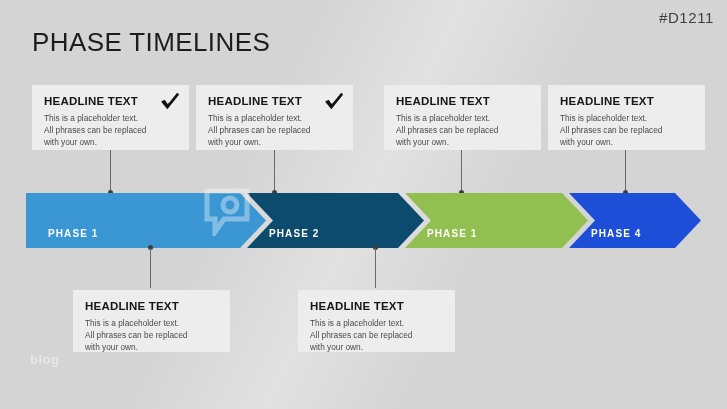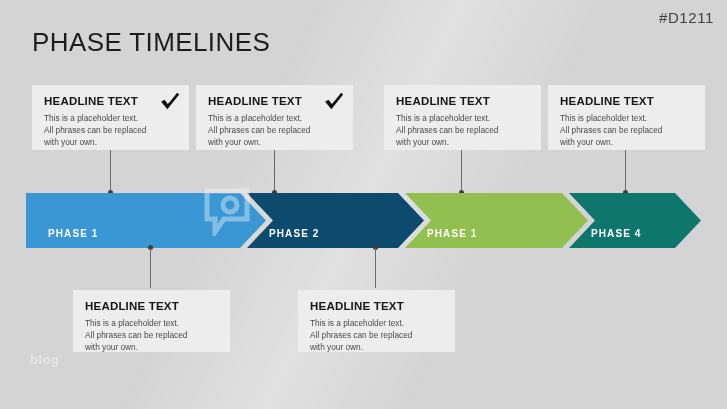--- a/index.html
+++ b/index.html
@@ -214,21 +214,21 @@
     <div class="chev" style="left:221px; width:177px; background:#0c4a6e;
                 clip-path: polygon(0 0, 151px 0, 177px 50%, 151px 100%, 0 100%, 26px 50%);">
       <div class="chev-label">PHASE 2</div>
     </div>
 
     <div class="chev" style="left:379px; width:183px; background:#91c050;
                 clip-path: polygon(0 0, 157px 0, 183px 50%, 157px 100%, 0 100%, 26px 50%);">
       <div class="chev-label">PHASE 1</div>
     </div>
 
-    <div class="chev" style="left:543px; width:132px; background:#0f766e;
+    <div class="chev" style="left:543px; width:132px; background:#1d4ed8;
                 clip-path: polygon(0 0, 106px 0, 132px 50%, 106px 100%, 0 100%, 26px 50%);">
       <div class="chev-label">PHASE 4</div>
     </div>
 
   </div>
 
   <div id="watermark">
     <svg width="46" height="48" viewBox="0 0 46 48" style="position:absolute;left:0;top:2px;">
       <path d="M3 3 H43 V31 H20 L11 44 V31 H3 Z" fill="none" stroke="rgba(255,255,255,0.38)" stroke-width="5"></path>
       <circle cx="26" cy="17" r="7" fill="none" stroke="rgba(255,255,255,0.38)" stroke-width="5"></circle>

